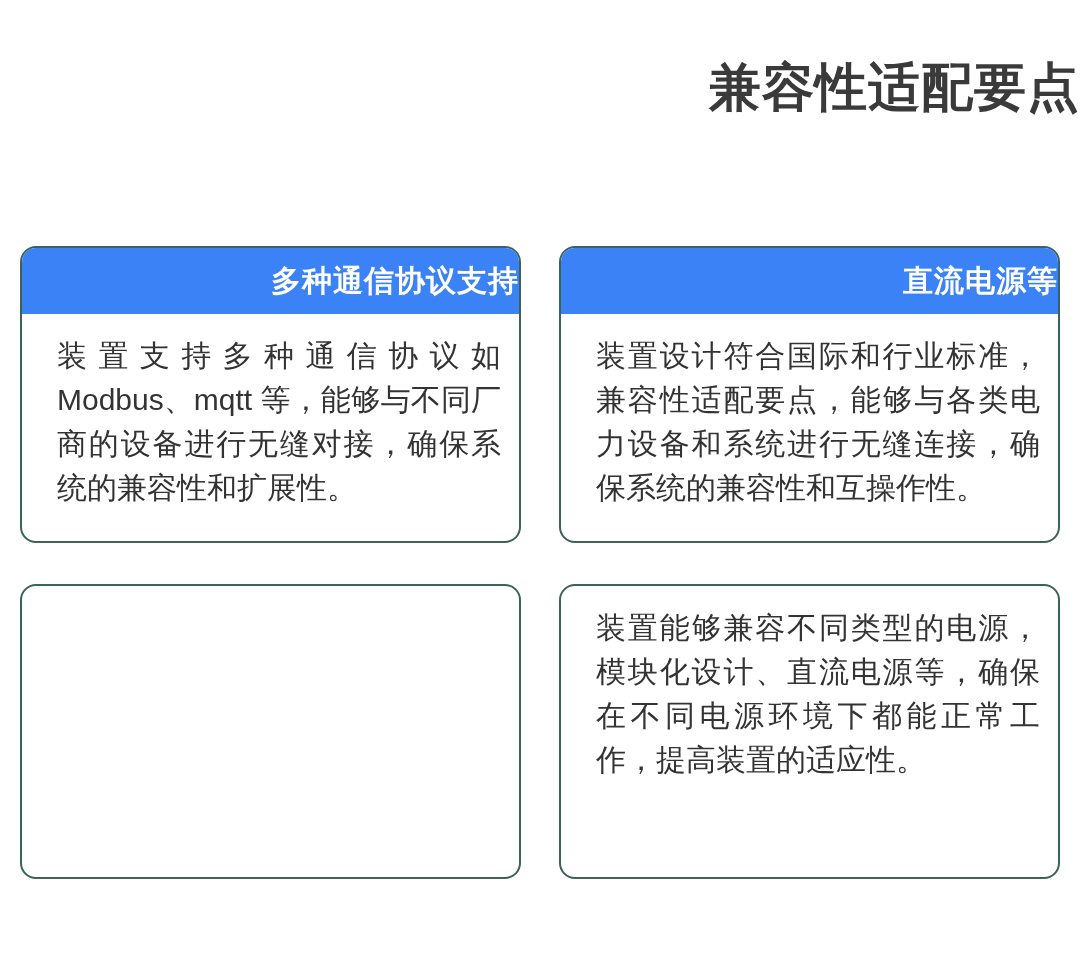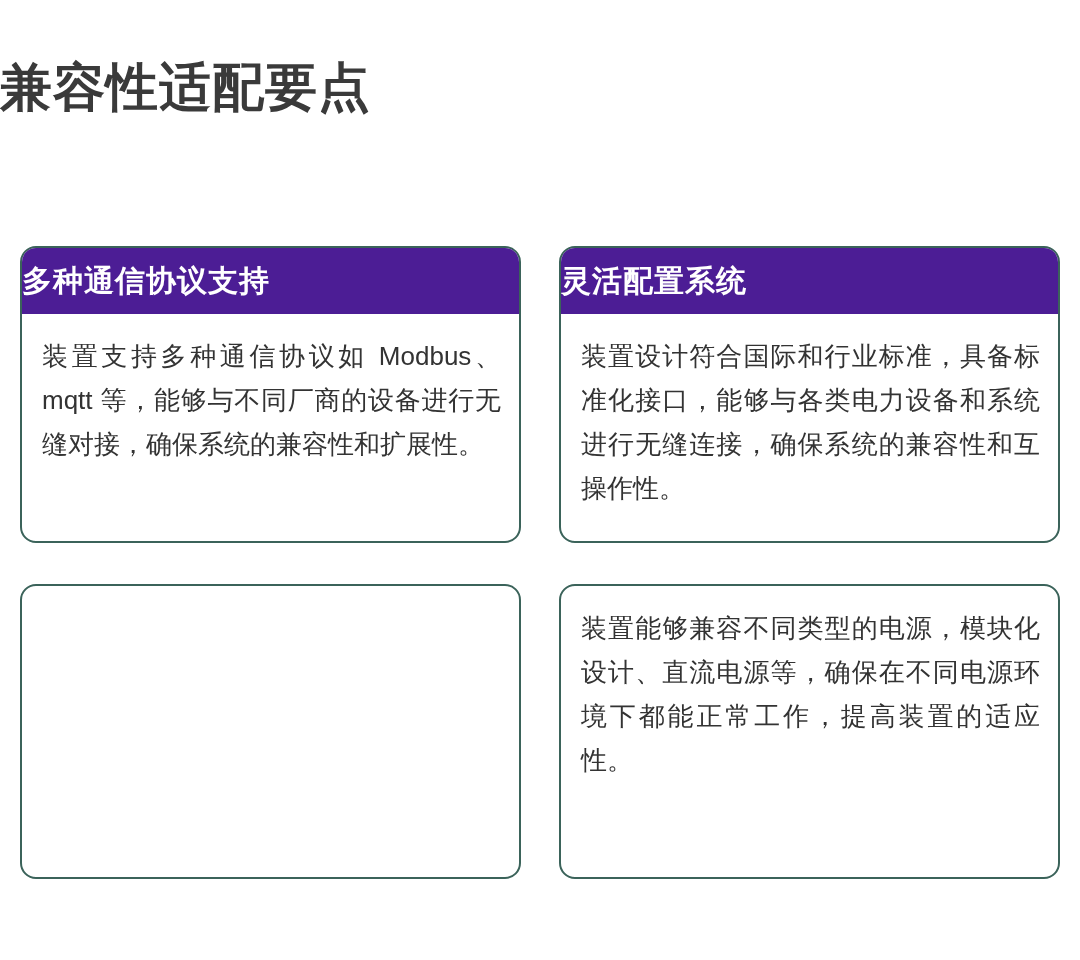--- a/index.html
+++ b/index.html
@@ -15,21 +15,21 @@
   }
 
   .page {
     position: relative;
     width: 1080px;
     height: 960px;
     box-sizing: border-box;
   }
 
   .page-title {
-    text-align: left;
+    text-align: right;
     font-size: 52px;
     font-weight: bold;
     color: #3a3a3a;
     letter-spacing: 1px;
     margin: 0;
     padding-top: 58px;
     line-height: 1.15;
   }
 
   .card-grid {
@@ -49,37 +49,37 @@
     box-sizing: border-box;
     border: 2px solid #3b635a;
     border-radius: 16px;
     background: #ffffff;
     overflow: hidden;
     display: flex;
     flex-direction: column;
   }
 
   .card-header {
-    background: #4c1d95;
+    background: #3b82f6;
     color: #ffffff;
     font-size: 30px;
     font-weight: bold;
     letter-spacing: 1px;
-    text-align: left;
+    text-align: right;
     height: 66px;
     line-height: 66px;
     flex: 0 0 auto;
     white-space: nowrap;
     overflow: hidden;
   }
 
   .card-body {
     flex: 1 1 auto;
-    padding: 20px 18px 14px 20px;
-    font-size: 26px;
+    padding: 20px 18px 14px 35px;
+    font-size: 30px;
     line-height: 44px;
     color: #333333;
     text-align: justify;
     text-justify: inter-character;
     letter-spacing: 0px;
     word-break: break-word;
   }
 </style>
 </head>
 <body>
@@ -89,22 +89,22 @@
   <h1 class="page-title">兼容性适配要点</h1>
 
   <div class="card-grid">
 
     <div class="card">
       <div class="card-header">多种通信协议支持</div>
       <div class="card-body">装置支持多种通信协议如 Modbus、mqtt 等，能够与不同厂商的设备进行无缝对接，确保系统的兼容性和扩展性。</div>
     </div>
 
     <div class="card">
-      <div class="card-header">灵活配置系统</div>
-      <div class="card-body">装置设计符合国际和行业标准，具备标准化接口，能够与各类电力设备和系统进行无缝连接，确保系统的兼容性和互操作性。</div>
+      <div class="card-header">直流电源等</div>
+      <div class="card-body">装置设计符合国际和行业标准，兼容性适配要点，能够与各类电力设备和系统进行无缝连接，确保系统的兼容性和互操作性。</div>
     </div>
 
     <div class="card">
     </div>
 
     <div class="card">
       <div class="card-body">装置能够兼容不同类型的电源，模块化设计、直流电源等，确保在不同电源环境下都能正常工作，提高装置的适应性。</div>
     </div>
 
   </div>

